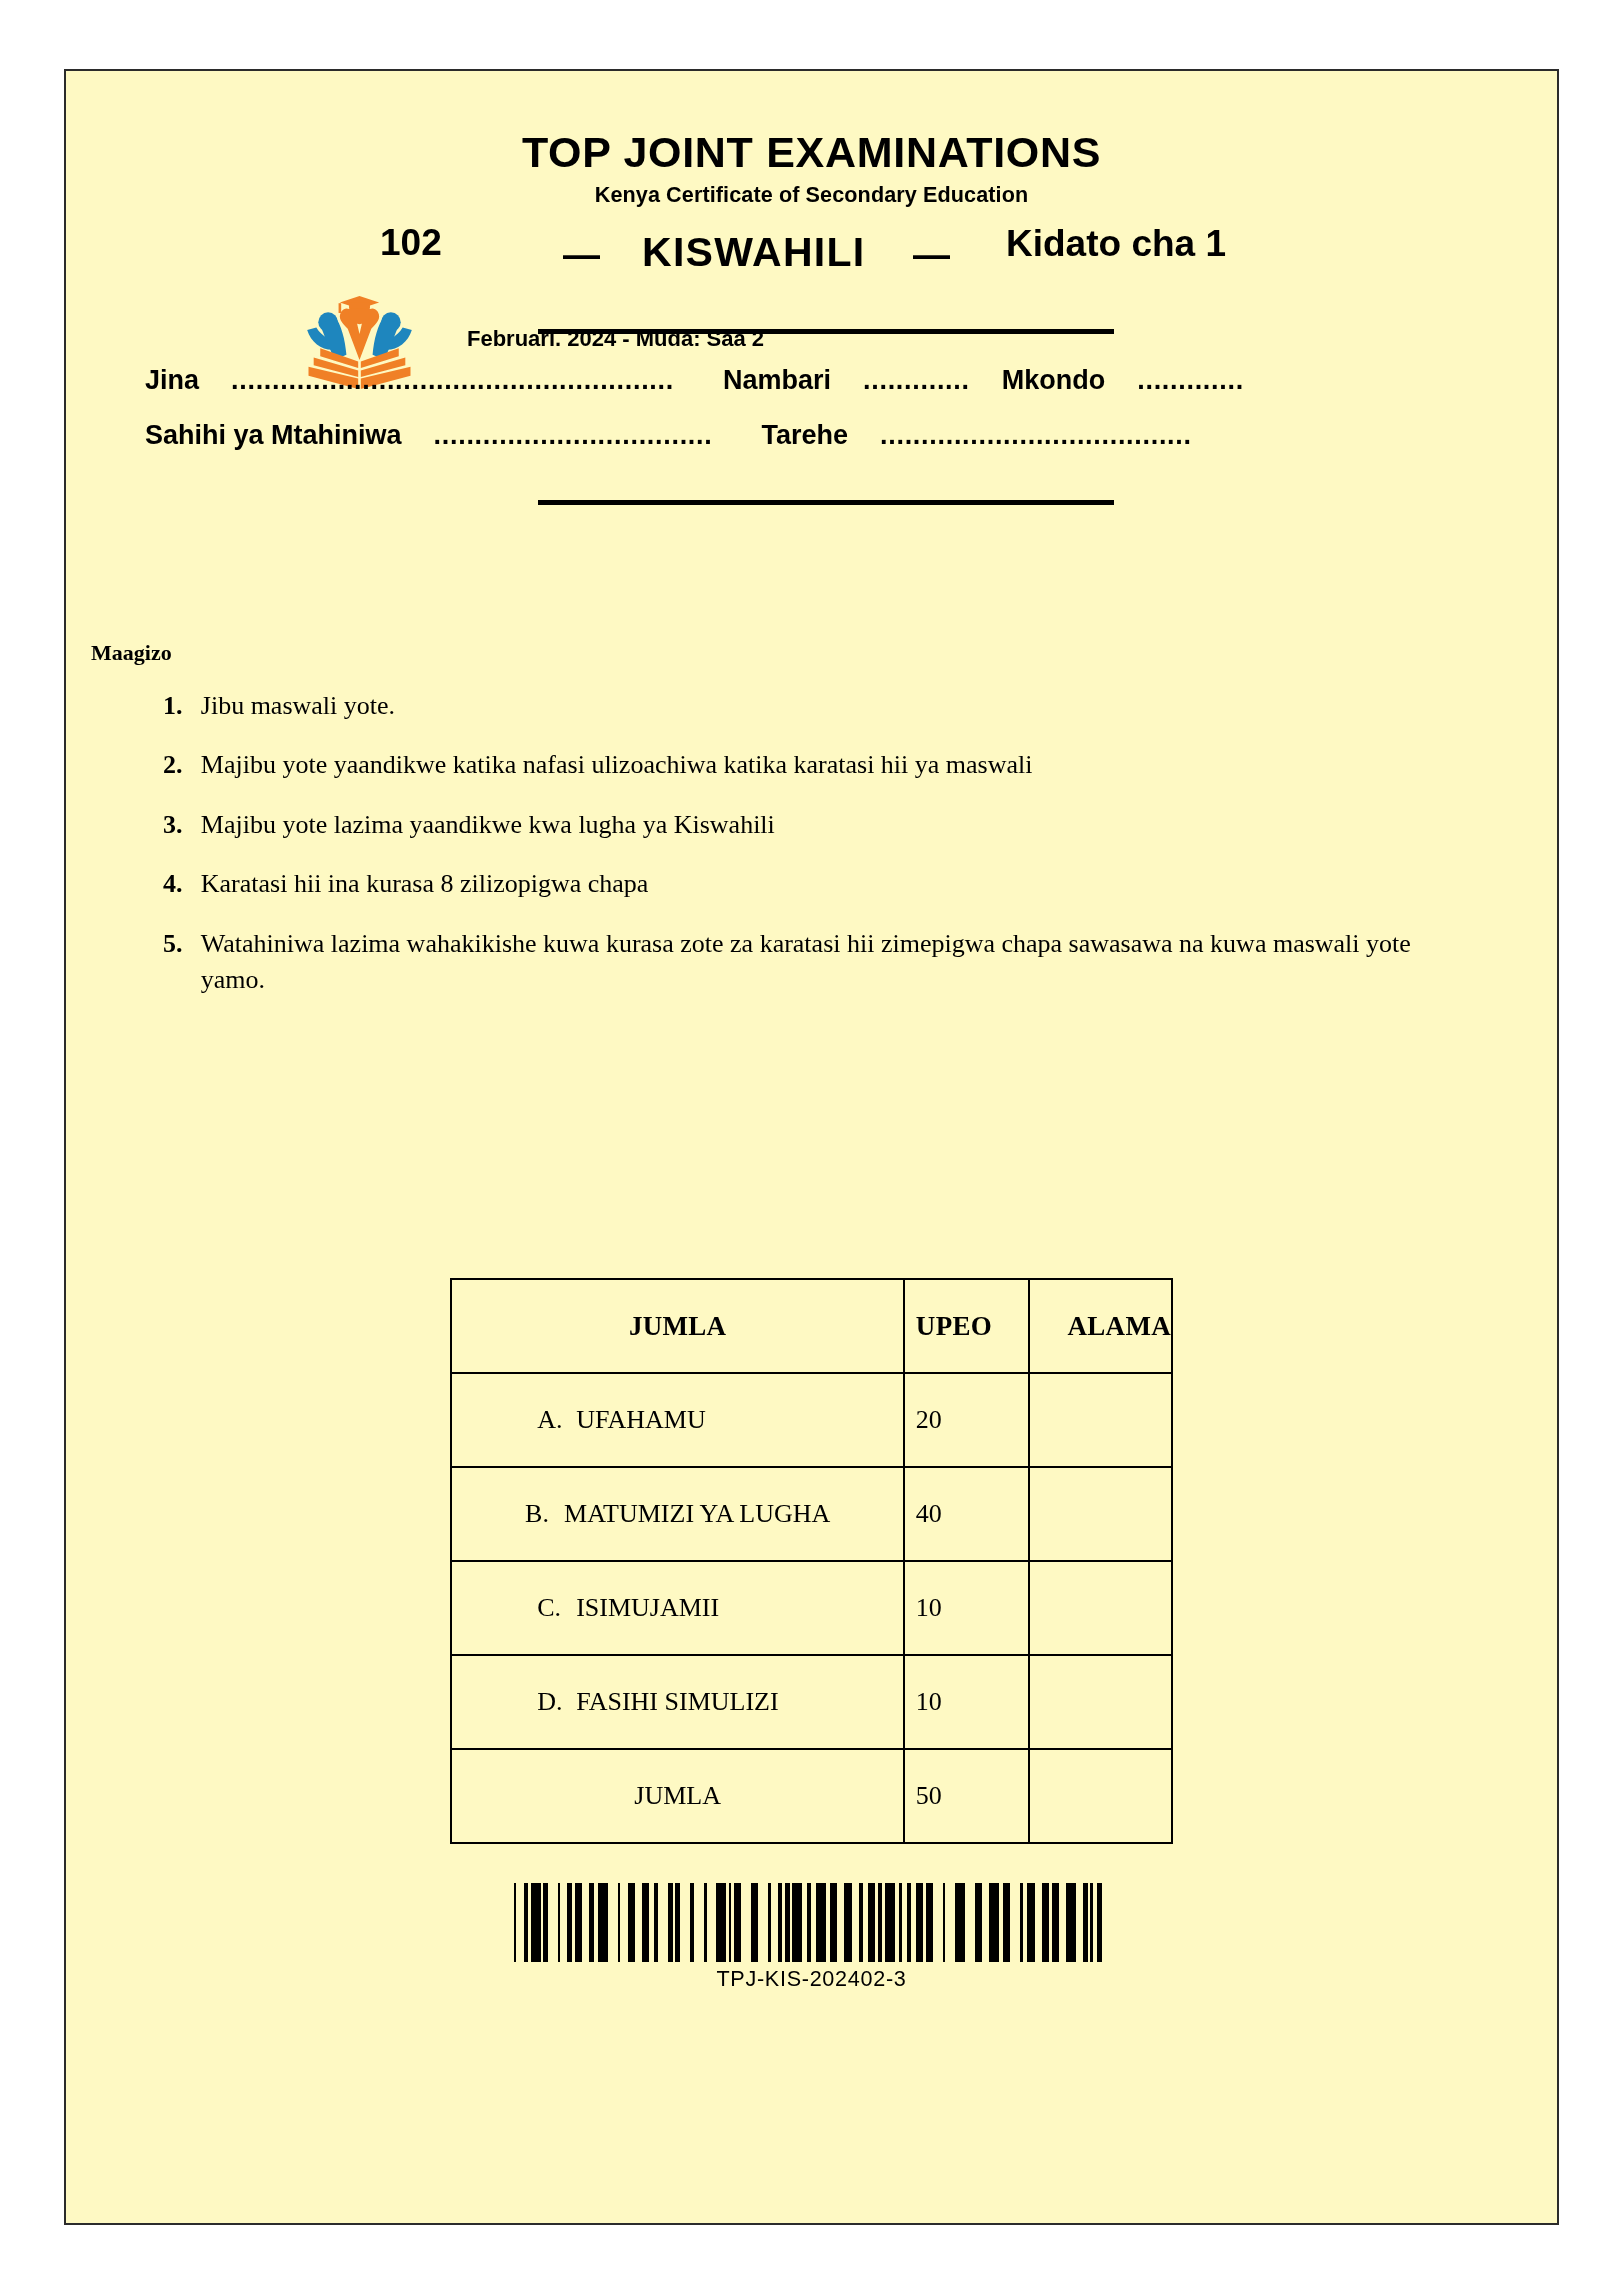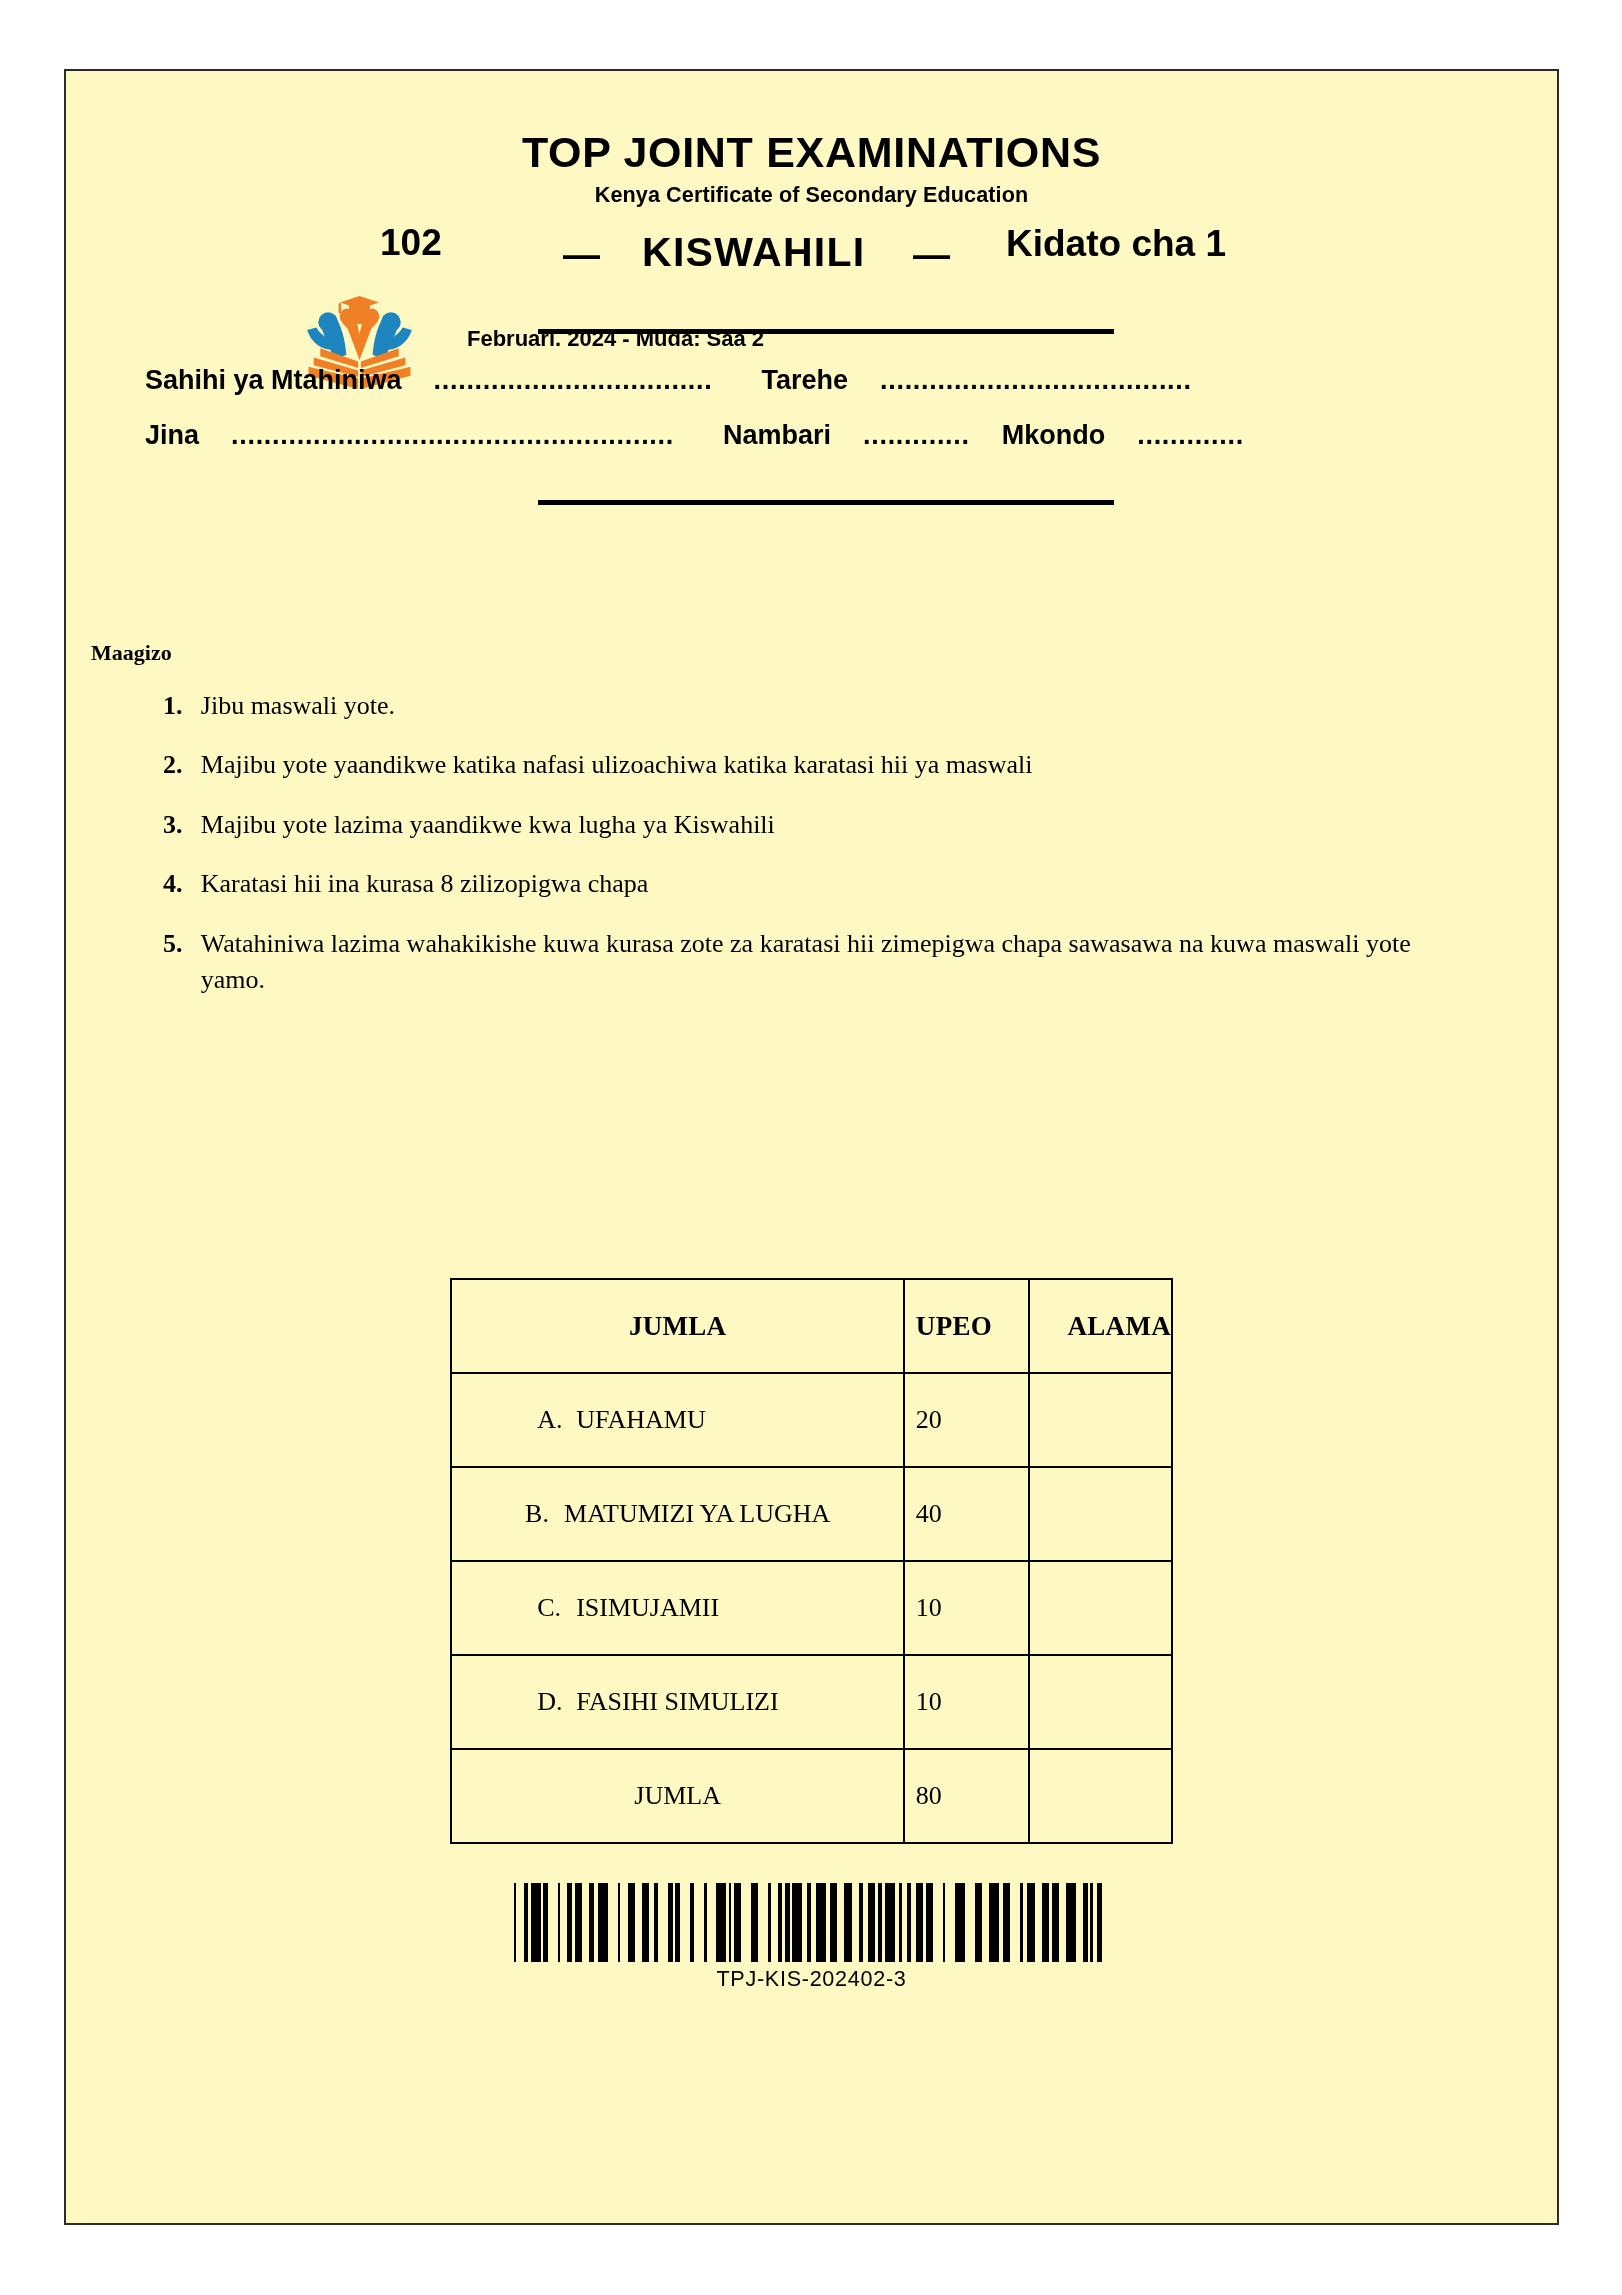--- a/index.html
+++ b/index.html
@@ -313,40 +313,40 @@
           <path d="M40 106 L98 126 L98 136 L40 118 Z"></path>
           <path d="M160 106 L102 126 L102 136 L160 118 Z"></path>
         </g>
       </svg>
     </div>
 
     <div class="rule rule-top"></div>
 
     <div class="fields">
       <div class="field-line">
+        <span>Jina</span>
+        <span class="gap-sm"></span>
+        <span class="dots">......................................................</span>
+        <span class="gap-sm"></span><span class="gap-sm"></span>
+        <span>Nambari</span>
+        <span class="gap-sm"></span>
+        <span class="dots">.............</span>
+        <span class="gap-sm"></span>
+        <span>Mkondo</span>
+        <span class="gap-sm"></span>
+        <span class="dots">.............</span>
+      </div>
+      <div class="field-line">
         <span>Sahihi ya Mtahiniwa</span>
         <span class="gap-sm"></span>
         <span class="dots">..................................</span>
         <span class="gap-sm"></span><span class="gap-sm"></span>
         <span>Tarehe</span>
         <span class="gap-sm"></span>
         <span class="dots">......................................</span>
-      </div>
-      <div class="field-line">
-        <span>Jina</span>
-        <span class="gap-sm"></span>
-        <span class="dots">......................................................</span>
-        <span class="gap-sm"></span><span class="gap-sm"></span>
-        <span>Nambari</span>
-        <span class="gap-sm"></span>
-        <span class="dots">.............</span>
-        <span class="gap-sm"></span>
-        <span>Mkondo</span>
-        <span class="gap-sm"></span>
-        <span class="dots">.............</span>
       </div>
     </div>
 
     <div class="rule rule-bottom"></div>
 
     <div class="instructions-block">
       <div class="instructions-heading">Maagizo</div>
       <ol class="instructions">
         <li>Jibu maswali yote.</li>
         <li>Majibu yote yaandikwe katika nafasi ulizoachiwa katika karatasi hii ya maswali</li>
@@ -397,21 +397,21 @@
           <td class="c-sec">
             <span class="sec-inner">
               <span class="sec-letter">D.</span><span>FASIHI SIMULIZI</span>
             </span>
           </td>
           <td class="c-max">10</td>
           <td class="c-score"></td>
         </tr>
         <tr class="total-row">
           <td class="c-sec">JUMLA</td>
-          <td class="c-max">80</td>
+          <td class="c-max">50</td>
           <td class="c-score"></td>
         </tr>
       </tbody>
     </table>
 
     <div class="barcode-area">
       <div class="barcode-bars" id="barcode-bars"><i style="width:2.6px;background:#000;"></i><i style="width:7.2px;background:transparent;"></i><i style="width:4.6px;background:#000;"></i><i style="width:2.6px;background:transparent;"></i><i style="width:9.8px;background:#000;"></i><i style="width:2.6px;background:transparent;"></i><i style="width:4.6px;background:#000;"></i><i style="width:9.8px;background:transparent;"></i><i style="width:2.6px;background:#000;"></i><i style="width:7.2px;background:transparent;"></i><i style="width:4.6px;background:#000;"></i><i style="width:2.6px;background:transparent;"></i><i style="width:7.2px;background:#000;"></i><i style="width:7.2px;background:transparent;"></i><i style="width:4.6px;background:#000;"></i><i style="width:4.6px;background:transparent;"></i><i style="width:9.8px;background:#000;"></i><i style="width:9.8px;background:transparent;"></i><i style="width:2.6px;background:#000;"></i><i style="width:7.2px;background:transparent;"></i><i style="width:7.2px;background:#000;"></i><i style="width:7.2px;background:transparent;"></i><i style="width:7.2px;background:#000;"></i><i style="width:4.6px;background:transparent;"></i><i style="width:4.6px;background:#000;"></i><i style="width:9.8px;background:transparent;"></i><i style="width:4.6px;background:#000;"></i><i style="width:2.6px;background:transparent;"></i><i style="width:4.6px;background:#000;"></i><i style="width:9.8px;background:transparent;"></i><i style="width:4.6px;background:#000;"></i><i style="width:9.8px;background:transparent;"></i><i style="width:2.6px;background:#000;"></i><i style="width:9.8px;background:transparent;"></i><i style="width:9.8px;background:#000;"></i><i style="width:2.6px;background:transparent;"></i><i style="width:2.6px;background:#000;"></i><i style="width:2.6px;background:transparent;"></i><i style="width:7.2px;background:#000;"></i><i style="width:9.8px;background:transparent;"></i><i style="width:7.2px;background:#000;"></i><i style="width:9.8px;background:transparent;"></i><i style="width:2.6px;background:#000;"></i><i style="width:7.2px;background:transparent;"></i><i style="width:4.6px;background:#000;"></i><i style="width:2.6px;background:transparent;"></i><i style="width:4.6px;background:#000;"></i><i style="width:2.6px;background:transparent;"></i><i style="width:9.8px;background:#000;"></i><i style="width:4.6px;background:transparent;"></i><i style="width:4.6px;background:#000;"></i><i style="width:4.6px;background:transparent;"></i><i style="width:9.8px;background:#000;"></i><i style="width:4.6px;background:transparent;"></i><i style="width:7.2px;background:#000;"></i><i style="width:7.2px;background:transparent;"></i><i style="width:7.2px;background:#000;"></i><i style="width:7.2px;background:transparent;"></i><i style="width:4.6px;background:#000;"></i><i style="width:4.6px;background:transparent;"></i><i style="width:7.2px;background:#000;"></i><i style="width:2.6px;background:transparent;"></i><i style="width:4.6px;background:#000;"></i><i style="width:2.6px;background:transparent;"></i><i style="width:9.8px;background:#000;"></i><i style="width:4.6px;background:transparent;"></i><i style="width:2.6px;background:#000;"></i><i style="width:4.6px;background:transparent;"></i><i style="width:4.6px;background:#000;"></i><i style="width:4.6px;background:transparent;"></i><i style="width:7.2px;background:#000;"></i><i style="width:2.6px;background:transparent;"></i><i style="width:7.2px;background:#000;"></i><i style="width:9.8px;background:transparent;"></i><i style="width:2.6px;background:#000;"></i><i style="width:9.8px;background:transparent;"></i><i style="width:9.8px;background:#000;"></i><i style="width:9.8px;background:transparent;"></i><i style="width:7.2px;background:#000;"></i><i style="width:7.2px;background:transparent;"></i><i style="width:9.8px;background:#000;"></i><i style="width:4.6px;background:transparent;"></i><i style="width:7.2px;background:#000;"></i><i style="width:9.8px;background:transparent;"></i><i style="width:2.6px;background:#000;"></i><i style="width:4.6px;background:transparent;"></i><i style="width:7.2px;background:#000;"></i><i style="width:7.2px;background:transparent;"></i><i style="width:7.2px;background:#000;"></i><i style="width:2.6px;background:transparent;"></i><i style="width:7.2px;background:#000;"></i><i style="width:7.2px;background:transparent;"></i><i style="width:9.8px;background:#000;"></i><i style="width:7.2px;background:transparent;"></i><i style="width:4.6px;background:#000;"></i><i style="width:2.6px;background:transparent;"></i><i style="width:2.6px;background:#000;"></i><i style="width:4.6px;background:transparent;"></i><i style="width:4.6px;background:#000;"></i><i style="width:7.2px;background:transparent;"></i></div>
       <div class="barcode-label">TPJ-KIS-202402-3</div>
     </div>
 

